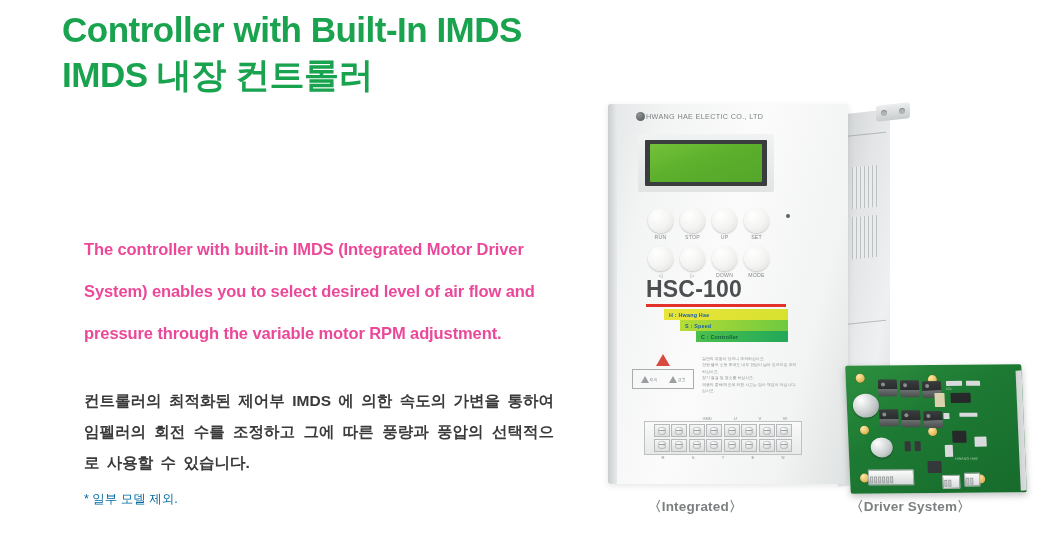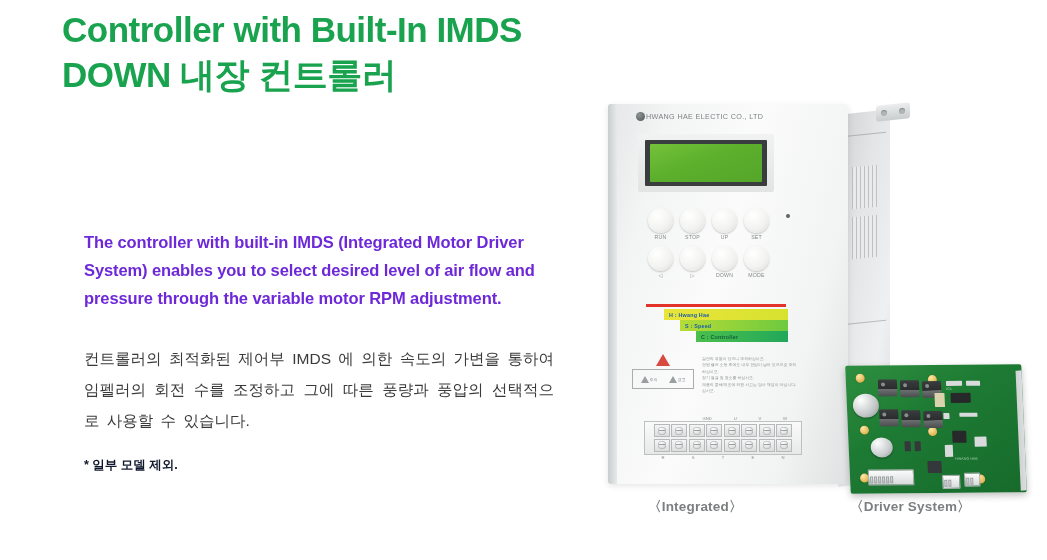--- a/index.html
+++ b/index.html
@@ -42,40 +42,40 @@
   }
 
   
   .text-col {
     position: absolute;
     left: 84px;
     top: 228px;
     width: 470px;
   }
   .para-en {
-    color: #6d28d9;
+    color: #ec4899;
     font-size: 16.5px;
-    line-height: 28px;
+    line-height: 42px;
     font-weight: 700;
     letter-spacing: -0.1px;
   }
   .para-ko {
     margin-top: 31px;
     color: #3a3a3a;
     font-size: 15.5px;
     line-height: 31px;
-    font-weight: 400;
+    font-weight: 700;
     text-align: justify;
     word-spacing: 3px;
   }
   .para-note {
-    margin-top: 20px;
-    color: #0f172a;
+    margin-top: 12px;
+    color: #0369a1;
     font-size: 12.5px;
-    font-weight: 700;
+    font-weight: 400;
     line-height: 18px;
   }
 
   
   .photo-area {
     position: absolute;
     left: 560px;
     top: 70px;
     width: 487px;
     height: 490px;
@@ -475,21 +475,21 @@
   .caption.ctrl { left: 88px; top: 428px; }
   .caption.drv  { left: 290px; top: 428px; }
 </style>
 </head>
 <body>
 
 <div class="page">
 
   <div class="title-block">
     <div class="title-line title-en">Controller with Built-In IMDS</div>
-    <div class="title-line title-ko">DOWN 내장 컨트롤러</div>
+    <div class="title-line title-ko">IMDS 내장 컨트롤러</div>
   </div>
 
   <div class="text-col">
     <p class="para-en">The controller with built-in IMDS (Integrated Motor Driver System) enables you to select desired level of air flow and pressure through the variable motor RPM adjustment.</p>
     <p class="para-ko">컨트롤러의 최적화된 제어부 IMDS 에 의한 속도의 가변을 통하여 임펠러의 회전 수를 조정하고 그에 따른 풍량과 풍압의 선택적으로 사용할 수 있습니다.</p>
     <p class="para-note">* 일부 모델 제외.</p>
   </div>
 
   <div class="photo-area">
 
@@ -550,20 +550,21 @@
             </div>
             <div class="key-cell">
               <div class="key"></div>
               <div class="key-label">MODE</div>
             </div>
           </div>
         </div>
 
         <div class="led-dot"></div>
 
+        <div class="model-name">HSC-100</div>
         <div class="model-rule"></div>
 
         <div class="stripe-wrap">
           <div class="stripe s1">H : Hwang Hae</div>
           <div class="stripe s2">S : Speed</div>
           <div class="stripe s3">C : Controller</div>
         </div>
 
         <div class="warn-block">
           <div class="warn-left">

